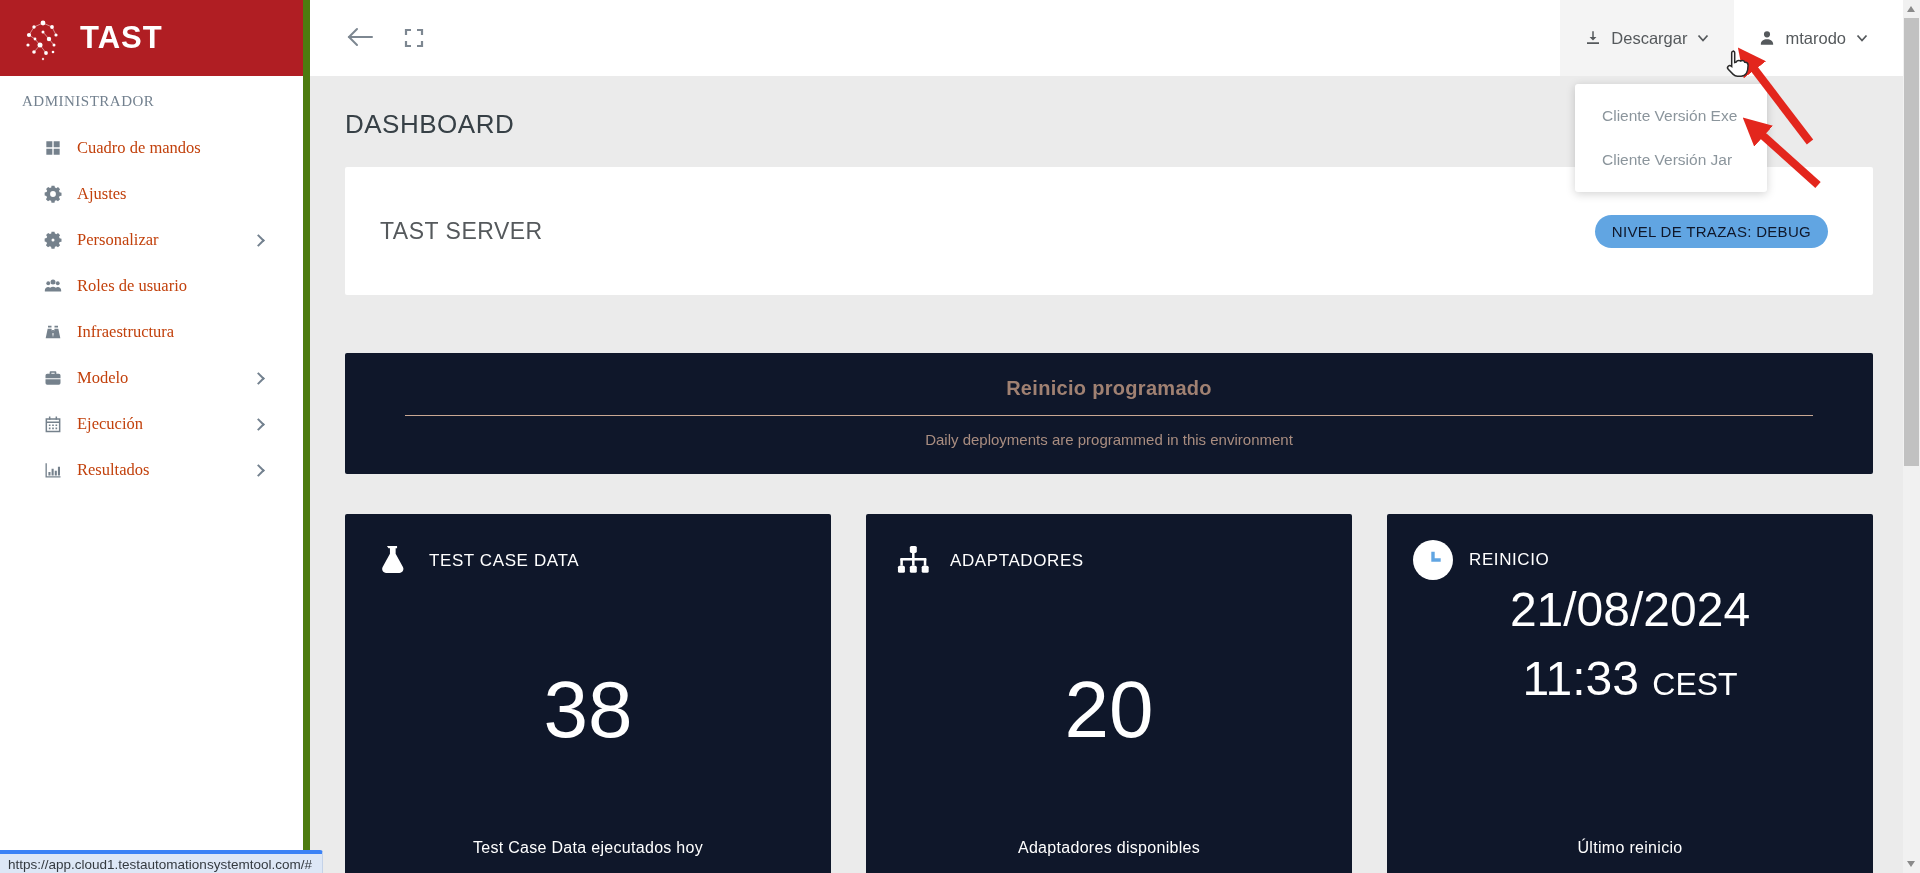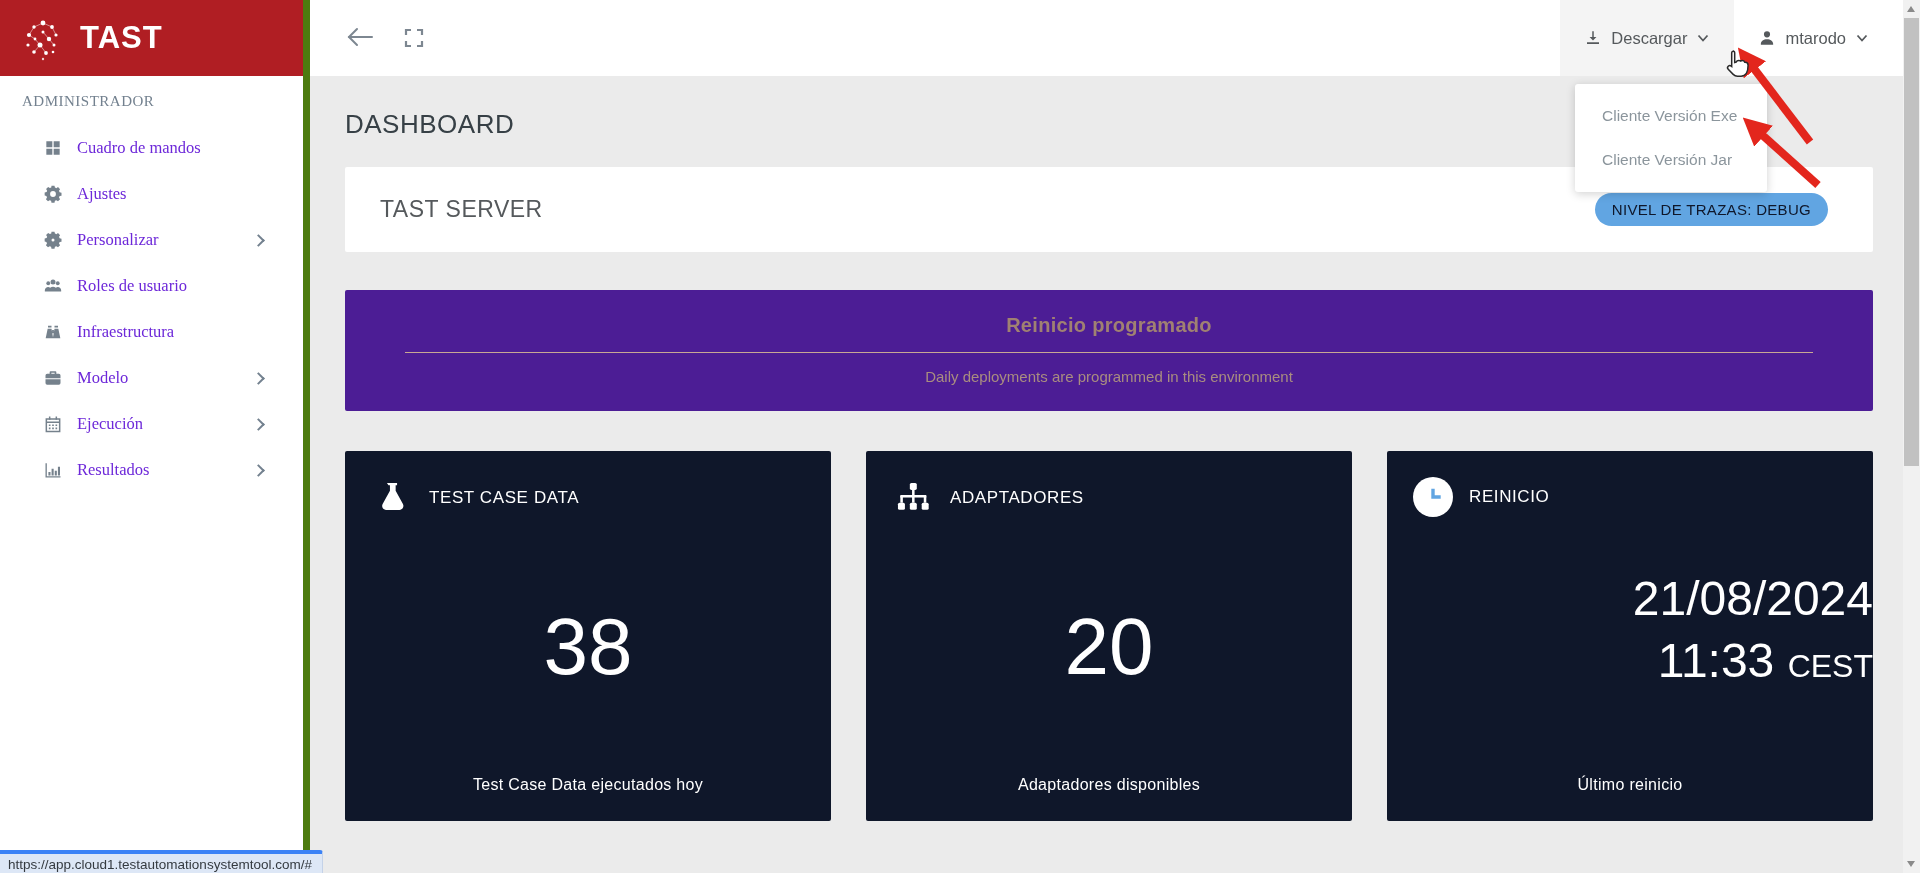--- a/index.html
+++ b/index.html
@@ -7,21 +7,21 @@
   body { font-family:"Liberation Sans", sans-serif; }
   .app { position:relative; width:1920px; height:873px; background:#ebebeb; overflow:hidden; }
 
   
   .sidebar { position:absolute; left:0; top:0; width:310px; height:873px; background:#fff; border-right:7px solid #4d7c0f; z-index:3; }
   .logo { height:76px; background:#b01e23; display:flex; align-items:center; padding-left:20px; }
   .logo-icon { width:46px; height:46px; margin-right:14px; }
   .logo-text { color:#fff; font-size:31px; font-weight:bold; letter-spacing:1px; }
   .side-nav { padding-top:15px;font-family:Liberation Serif, serif; }
   .side-section { padding-left:22px; font-size:15px; color:#73818f; letter-spacing:.5px; margin-bottom:14px; line-height:20px; }
-  .side-item { height:46px; display:flex; align-items:center; padding-left:42px; color:#6d28d9; font-size:16.5px; cursor:pointer;justify-content:space-between; }
+  .side-item { height:46px; display:flex; align-items:center; padding-left:42px; color:#c2410c; font-size:16.5px; cursor:pointer;justify-content:space-between; }
   .side-item .ic { width:22px; height:22px; margin-right:13px; color:#75818c; display:flex; align-items:center; justify-content:center; }
   .side-item .ic svg { width:20px; height:20px; }
   .side-item .lbl { flex:1; }
   .chev-right { width:9px; height:9px; border-right:2px solid #73818f; border-top:2px solid #73818f; transform:rotate(45deg); margin-right:40px; }
 
   
   .topbar { position:absolute; left:310px; top:0; right:17px; height:76px; background:#fff; z-index:2; }
   .tb-back { position:absolute; left:35px; top:24px; width:30px; height:26px; color:#7d8791; cursor:pointer; }
   .tb-full { position:absolute; left:92px; top:26px; width:24px; height:24px; color:#7d8791; cursor:pointer; }
   .tb-right { position:absolute; right:10px; top:0; height:100%; display:flex; align-items:center; }
@@ -30,38 +30,38 @@
   .tb-btn svg { color:#55595c; }
   .chev-down { width:14px; height:14px; }
 
   
   .dropdown { position:absolute; left:1575px; top:84px; width:192px; background:#fff; border-radius:3px; box-shadow:0 2px 10px rgba(0,0,0,.18); padding:10px 0; z-index:6; }
   .dropdown-item { padding:13px 10px 13px 27px; font-size:15.5px; color:#8b959c; cursor:pointer; white-space:nowrap; }
 
   
   .main { position:absolute; left:310px; top:76px; right:17px; bottom:0; background:#ebebeb; padding:0 30px 0 35px; }
   .page-title { margin-top:33px; font-size:26px; color:#374046; letter-spacing:.5px; font-weight:400; }
-  .server-card { margin-top:27px; height:85px; background:#fff; border-radius:2px; display:flex; align-items:center; justify-content:space-between; padding:0 45px 0 35px; }
+  .server-card { margin-top:27px; height:128px; background:#fff; border-radius:2px; display:flex; align-items:center; justify-content:space-between; padding:0 45px 0 35px; }
   .server-title { font-size:23px; color:#55595c; letter-spacing:.5px; }
   .badge { background:#61a5e2; color:#0f172a; font-size:15px; padding:8px 17px; border-radius:17px; letter-spacing:.3px; }
 
-  .alert { margin-top:38px; background:#4c1d95; border-radius:2px; padding:24px 60px 26px; text-align:center; }
+  .alert { margin-top:58px; background:#0f172a; border-radius:2px; padding:24px 60px 26px; text-align:center; }
   .alert-title { font-size:20px; font-weight:600; color:#a08172; letter-spacing:.3px; }
   .alert hr { border:none; border-top:1px solid #c9a893; margin:15px 0; }
   .alert-msg { font-size:15px; color:#a98d80; }
 
   .cards { margin-top:40px; display:flex; gap:35px; }
   .card { flex:1; background:#0f172a; height:370px; position:relative; color:#fff; border-radius:2px; }
   .card-head { display:flex; align-items:center; gap:16px; padding:26px 0 0 26px; }
   .card-head .cic { width:42px; height:42px; display:flex; align-items:center; justify-content:center; }
   .card-title { font-size:17px; letter-spacing:.6px; }
   .card-value { text-align:center; font-size:80px; font-weight:300; margin-top:88px; line-height:1; }
-  .card-datetime { text-align:right; margin-top:52px; }
+  .card-datetime { text-align:center; }
   .card-date { font-size:48px; font-weight:300; line-height:60px; }
-  .card-time { font-size:48px; font-weight:300; line-height:64px; }
+  .card-time { font-size:48px; font-weight:300; line-height:77px; }
   .card-tz { font-size:32px; }
   .card-caption { position:absolute; bottom:27px; width:100%; text-align:center; font-size:16px; letter-spacing:.3px; }
   .clock-bubble { width:40px; height:40px; background:#fff; border-radius:50%; display:flex; align-items:center; justify-content:center; }
 
   
   .scrollbar { position:absolute; right:0; top:0; width:17px; height:873px; background:#f1f1f1; z-index:8; }
   .sb-thumb { position:absolute; left:1px; right:1px; top:18px; height:448px; background:#c1c1c1; }
   .sb-up { position:absolute; top:6px; left:4px; width:0; height:0; border-left:4.5px solid transparent; border-right:4.5px solid transparent; border-bottom:6px solid #8a8a8a; }
   .sb-down { position:absolute; bottom:6px; left:4px; width:0; height:0; border-left:4.5px solid transparent; border-right:4.5px solid transparent; border-top:6px solid #8a8a8a; }
 

